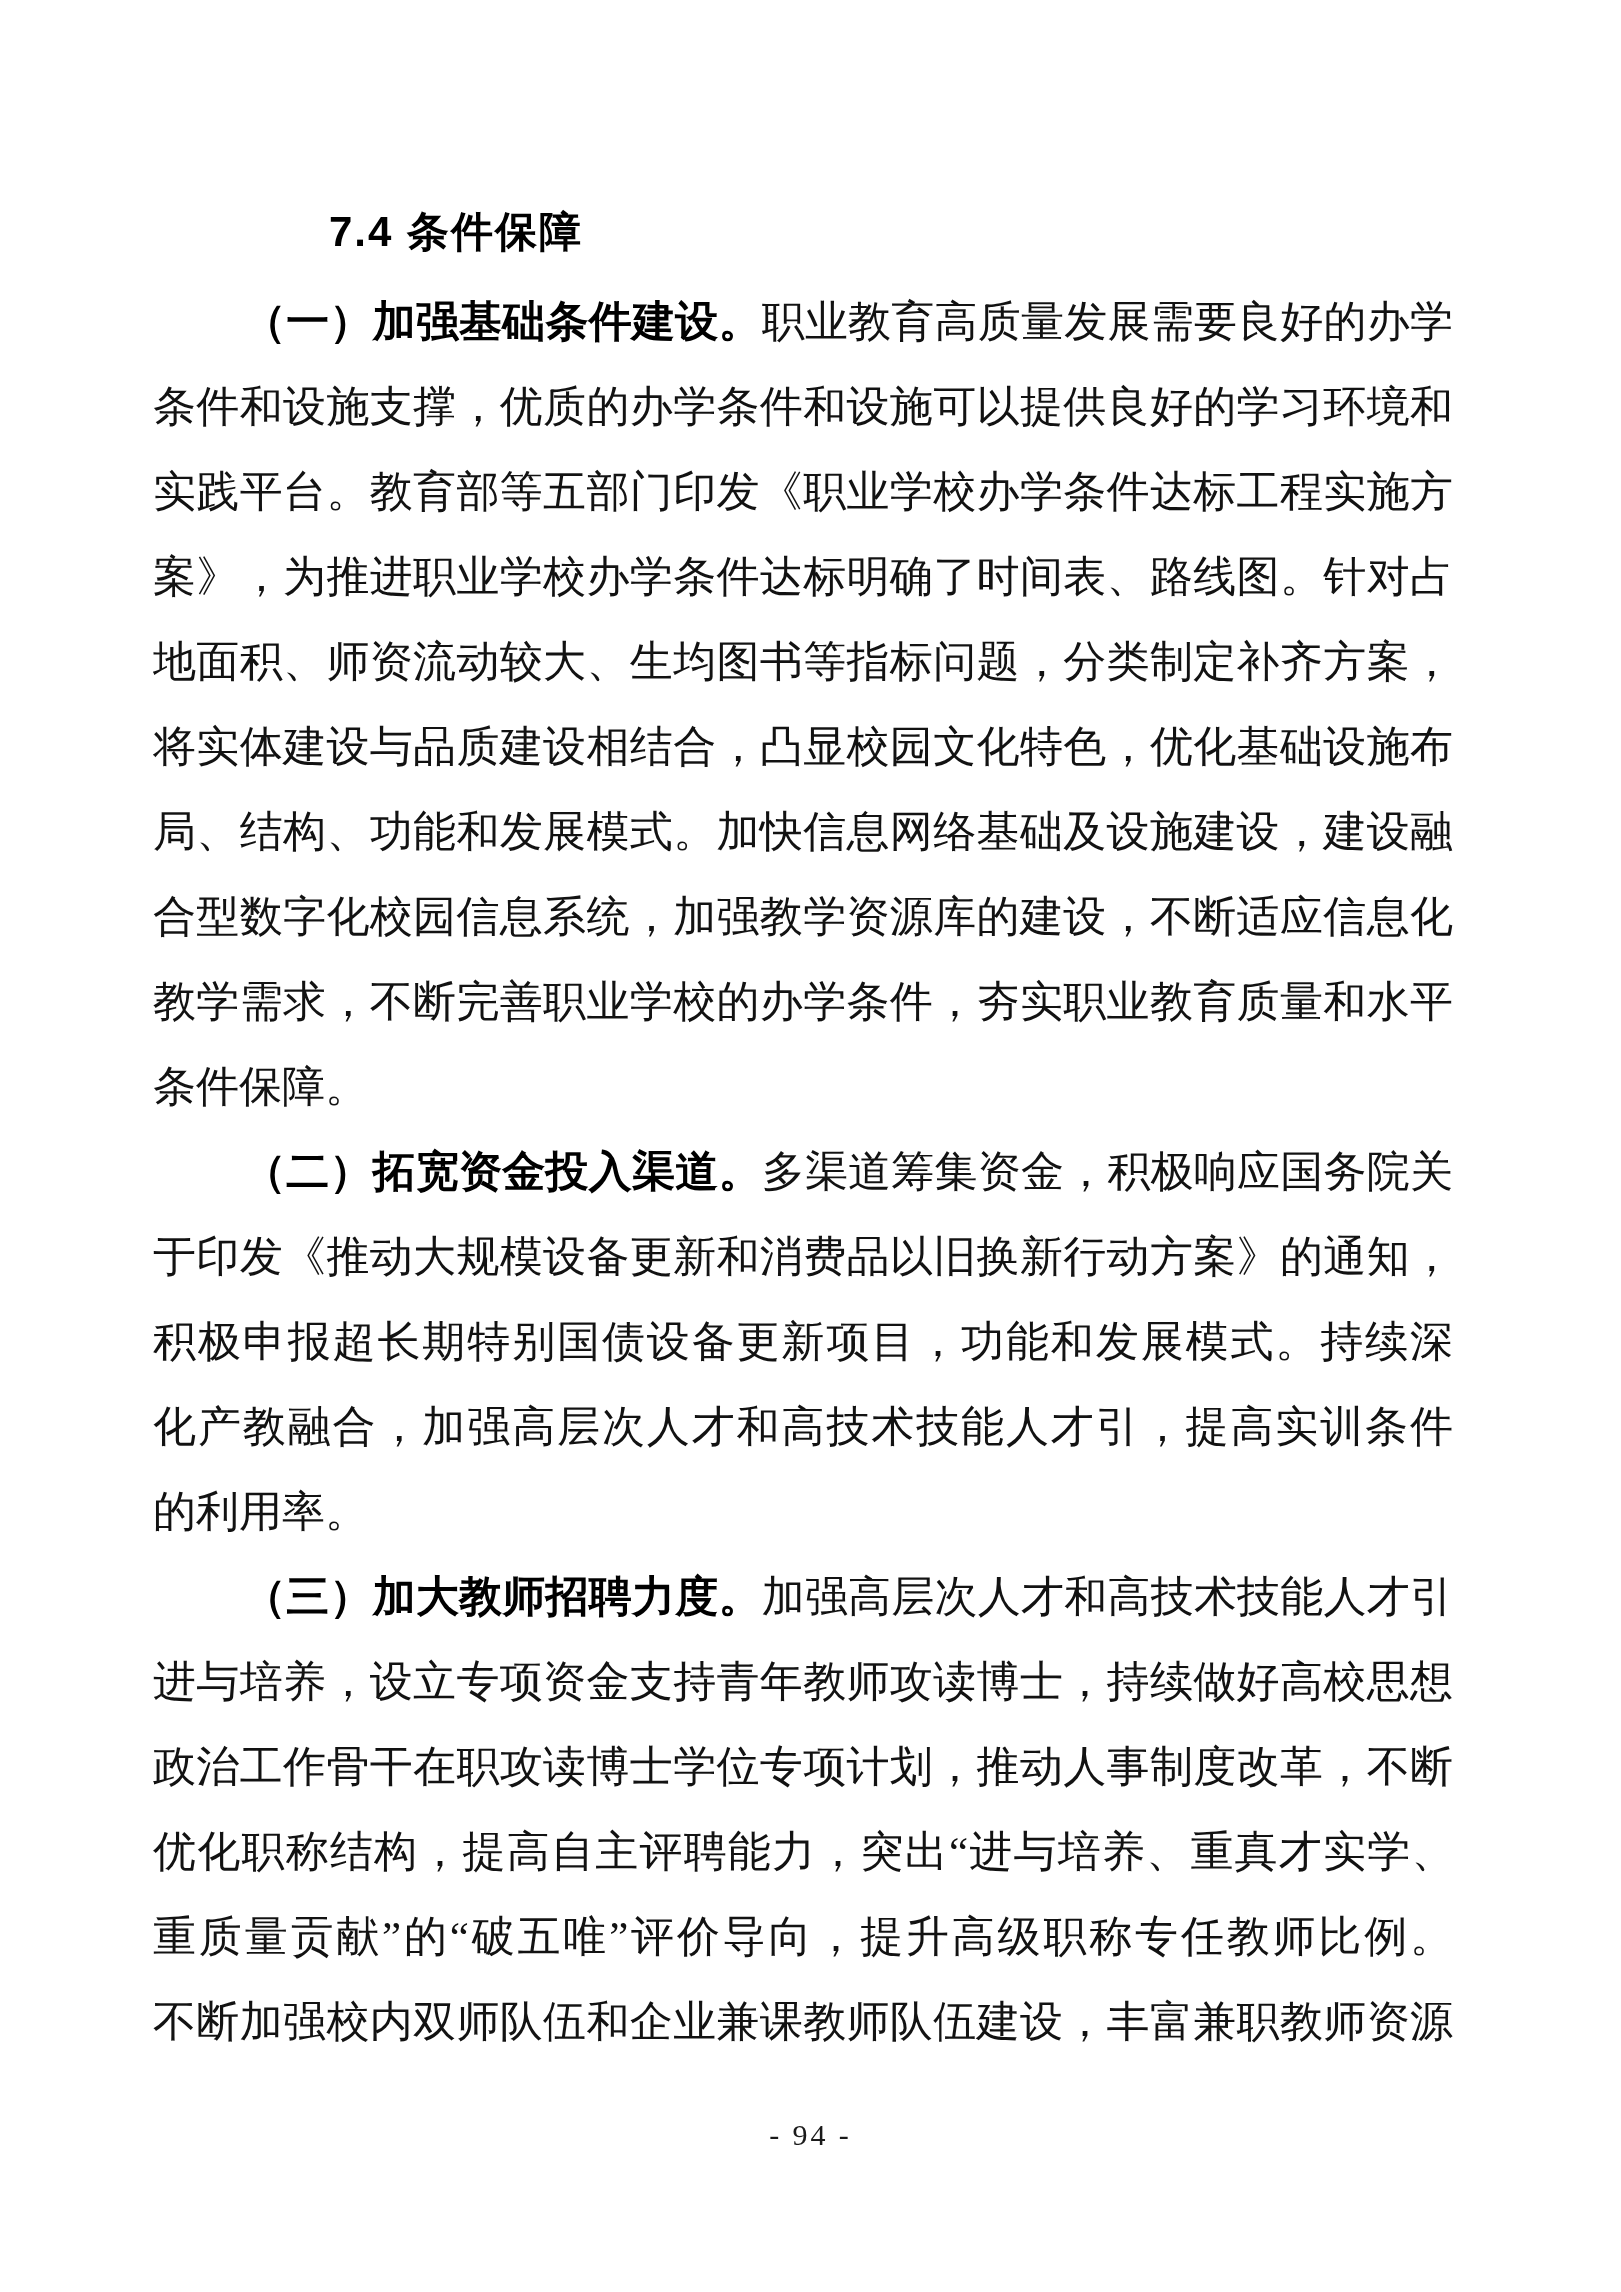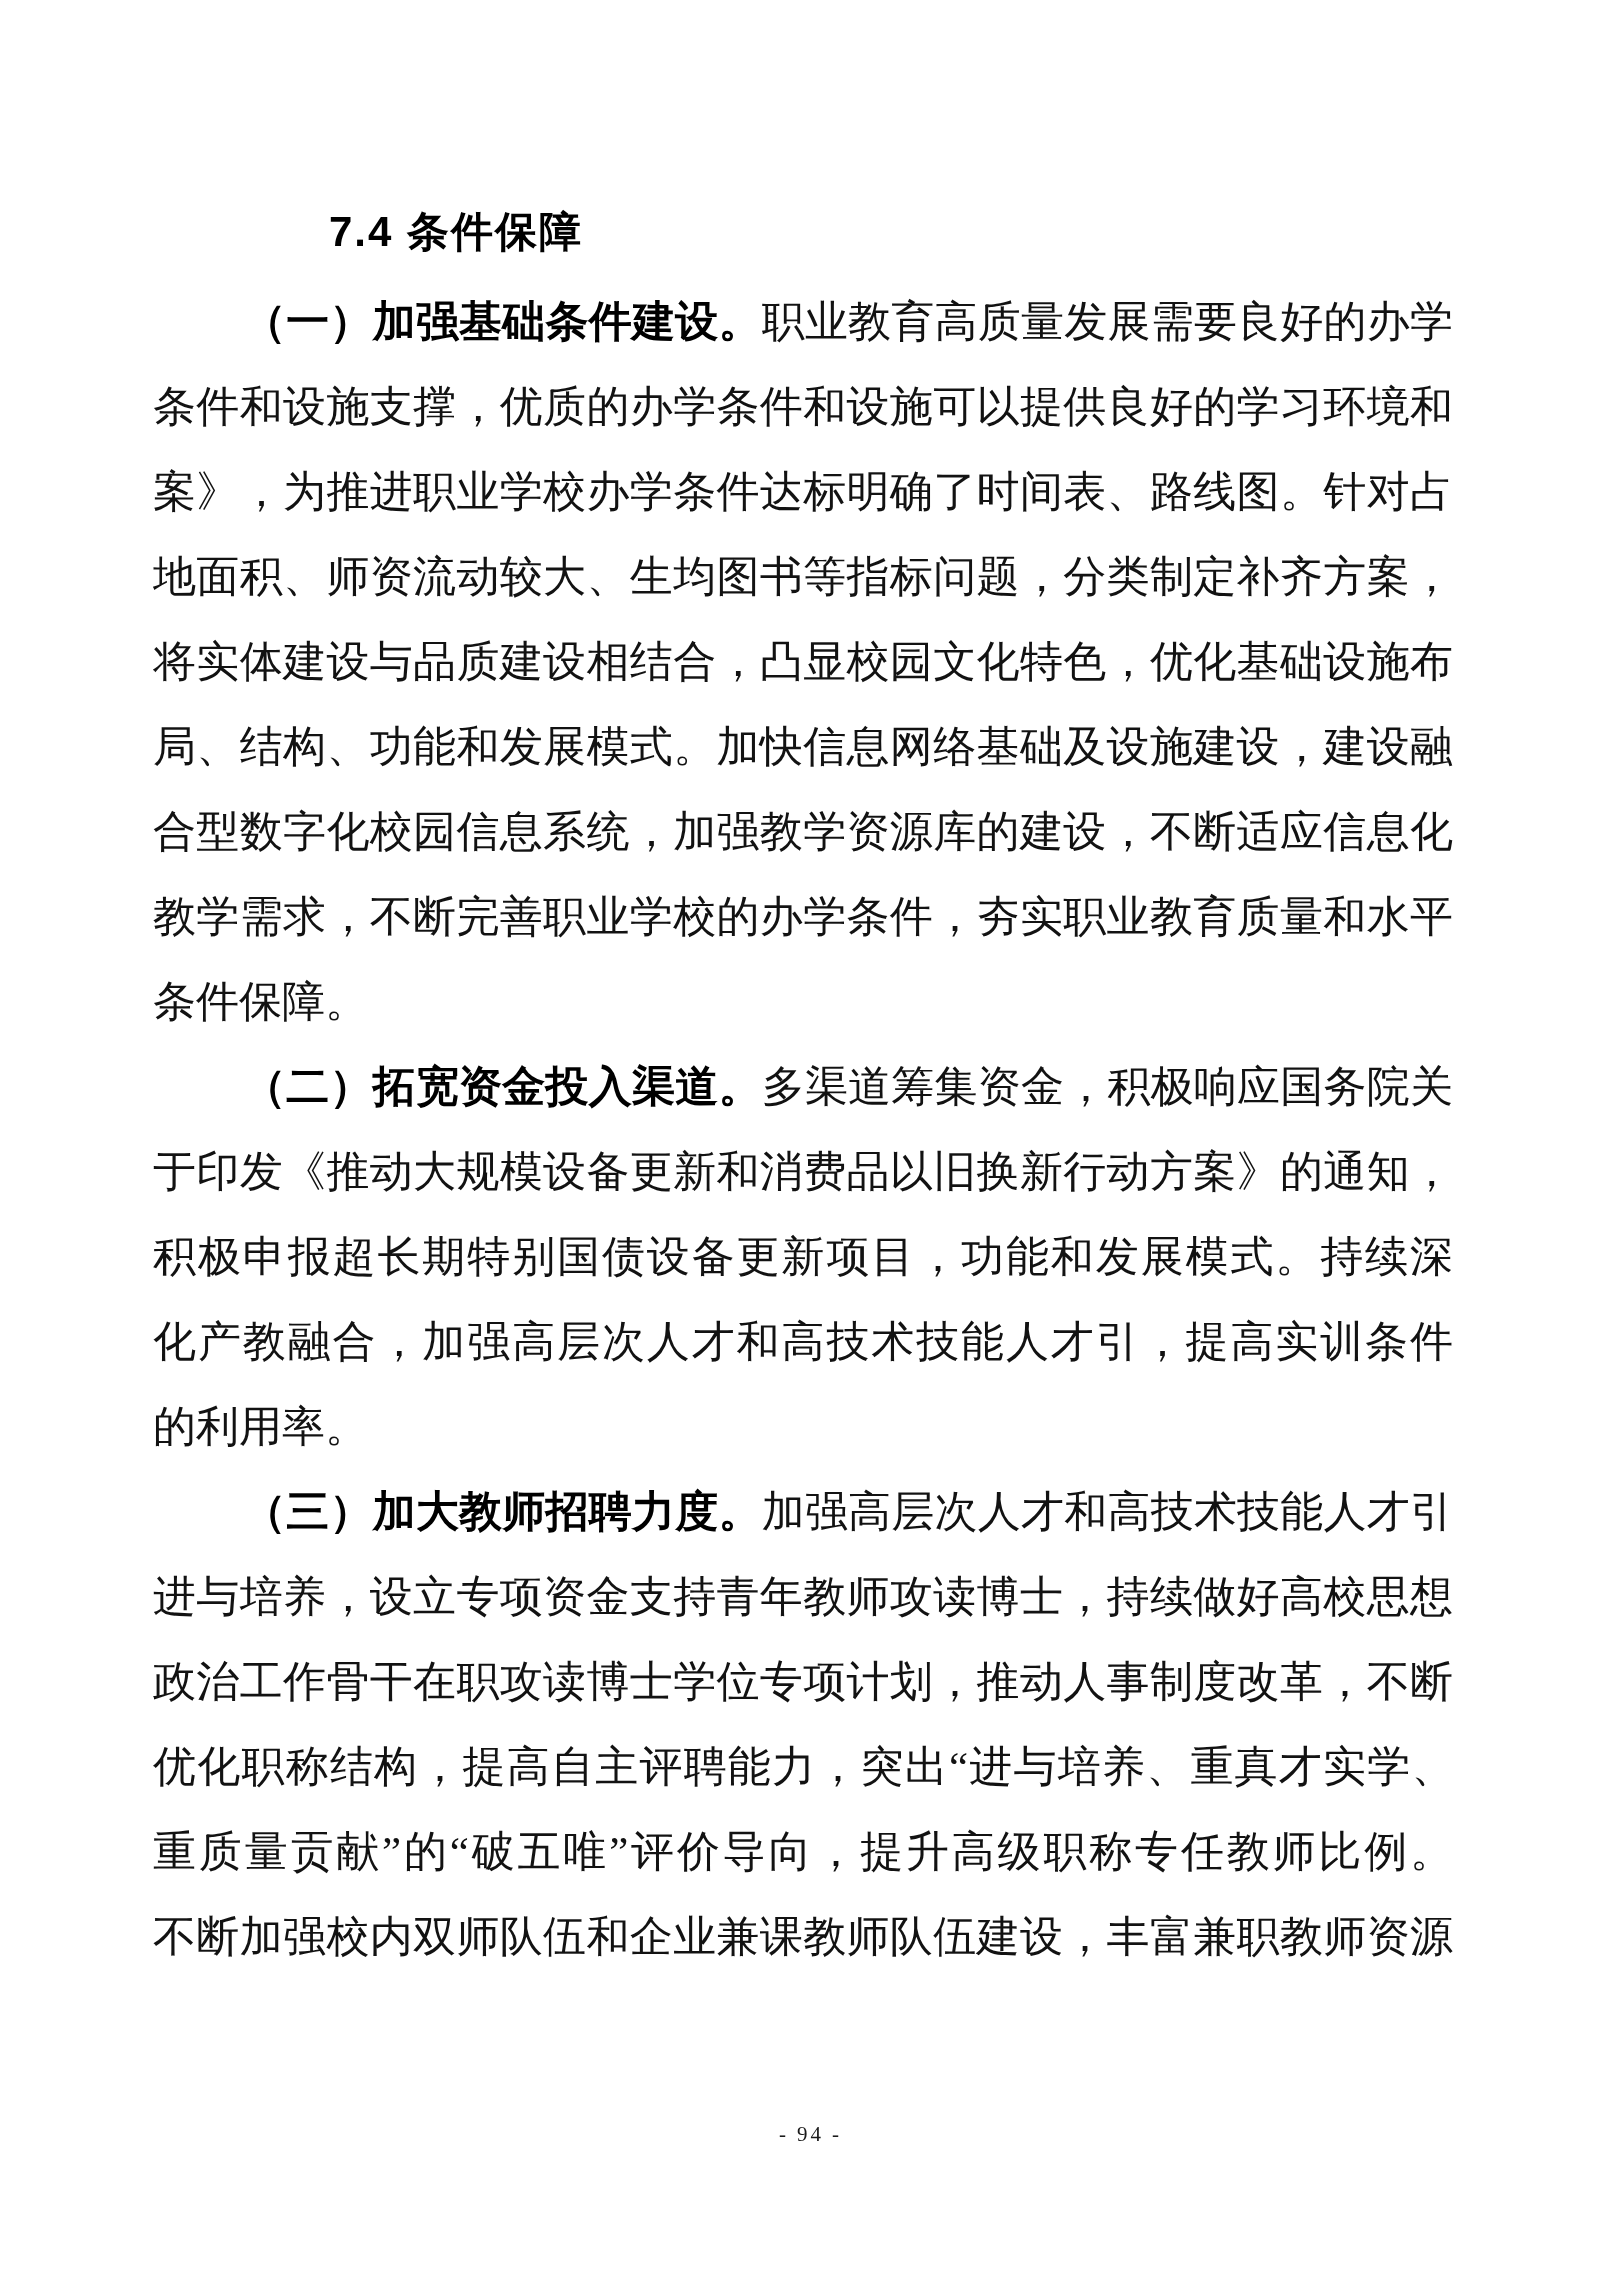--- a/index.html
+++ b/index.html
@@ -61,38 +61,39 @@
   .lead {
     font-weight: 700;
     color: #000000;
   }
   .footer {
     position: absolute;
     left: 0;
     right: 0;
     top: 2117px;
     text-align: center;
-    font-size: 21px;
+    font-size: 30px;
     line-height: 35px;
     color: #1a1a1a;
     letter-spacing: 2.9px;
   }
 </style>
 </head>
 <body>
 
 <div class="page">
 
   <div class="heading">7.4 条件保障</div>
 
   <div class="content">
 
     <div class="para">
       <div class="line first"><span class="lead">（一）加强基础条件建设。</span><span>职业教育高质量发展需要良好的办学</span></div>
       <div class="line">条件和设施支撑，优质的办学条件和设施可以提供良好的学习环境和</div>
+      <div class="line">实践平台。教育部等五部门印发《职业学校办学条件达标工程实施方</div>
       <div class="line">案》，为推进职业学校办学条件达标明确了时间表、路线图。针对占</div>
       <div class="line">地面积、师资流动较大、生均图书等指标问题，分类制定补齐方案，</div>
       <div class="line">将实体建设与品质建设相结合，凸显校园文化特色，优化基础设施布</div>
       <div class="line">局、结构、功能和发展模式。加快信息网络基础及设施建设，建设融</div>
       <div class="line">合型数字化校园信息系统，加强教学资源库的建设，不断适应信息化</div>
       <div class="line">教学需求，不断完善职业学校的办学条件，夯实职业教育质量和水平</div>
       <div class="line short">条件保障。</div>
     </div>
 
     <div class="para">

